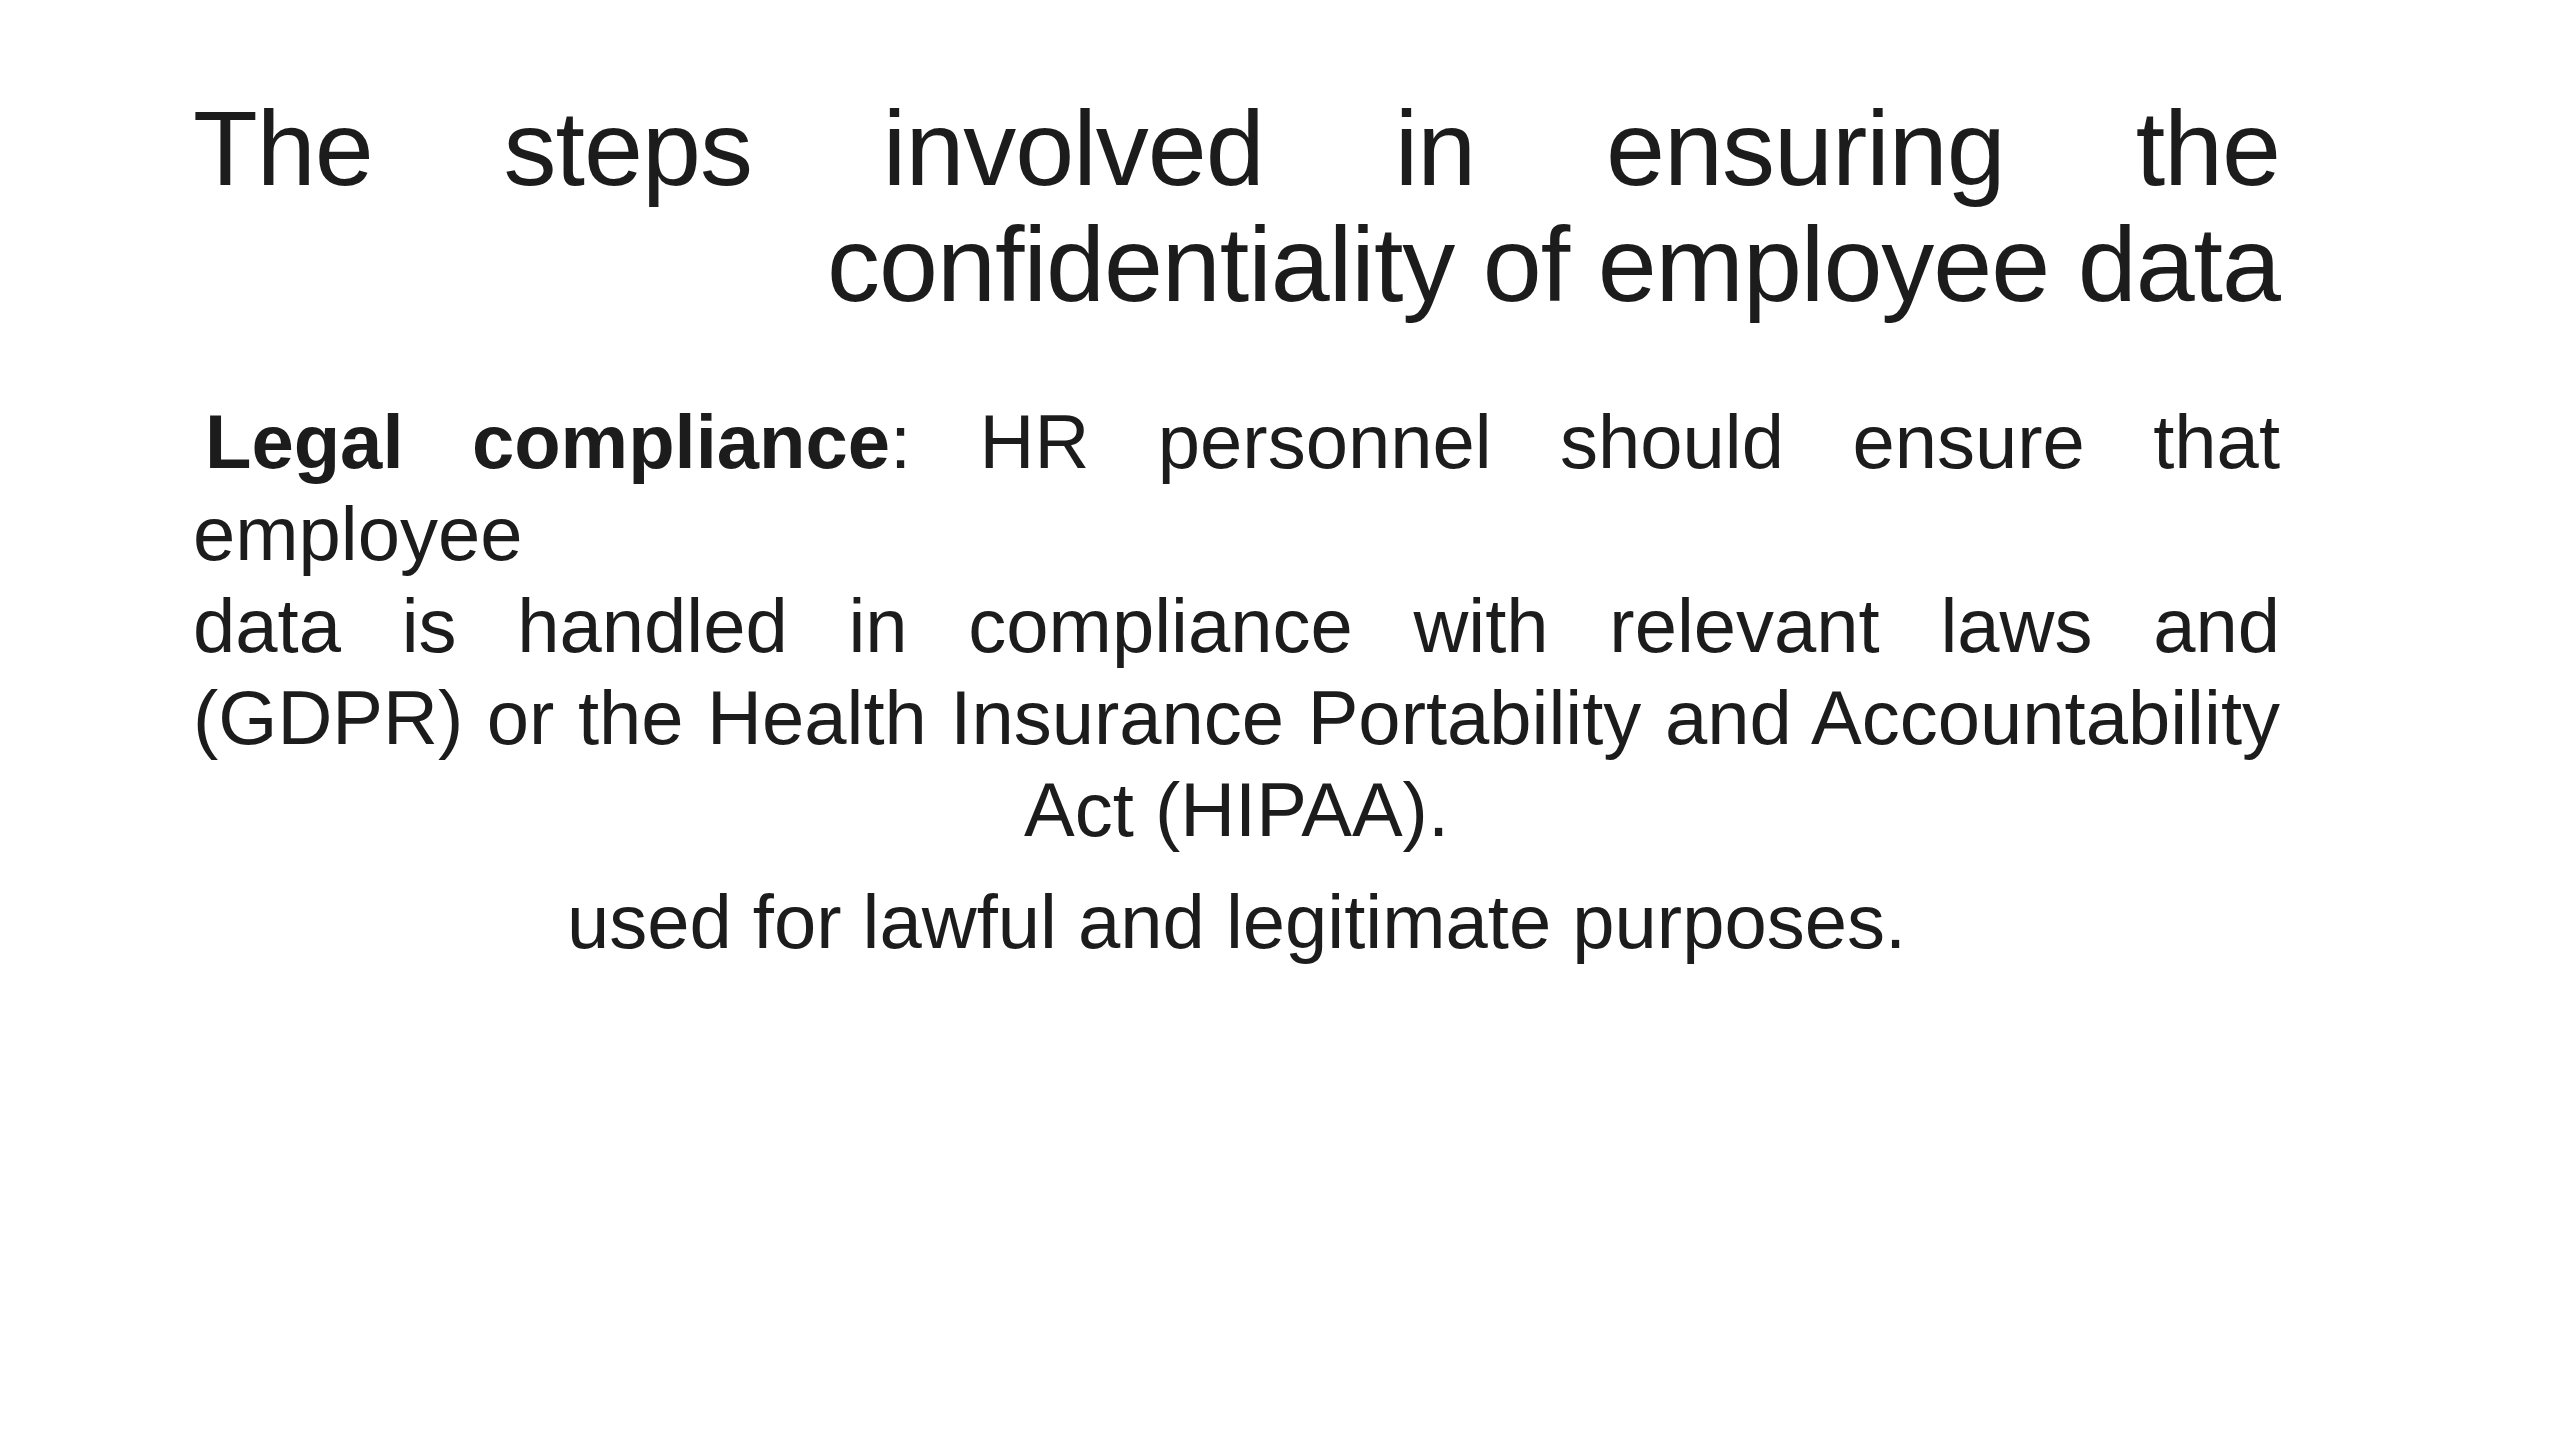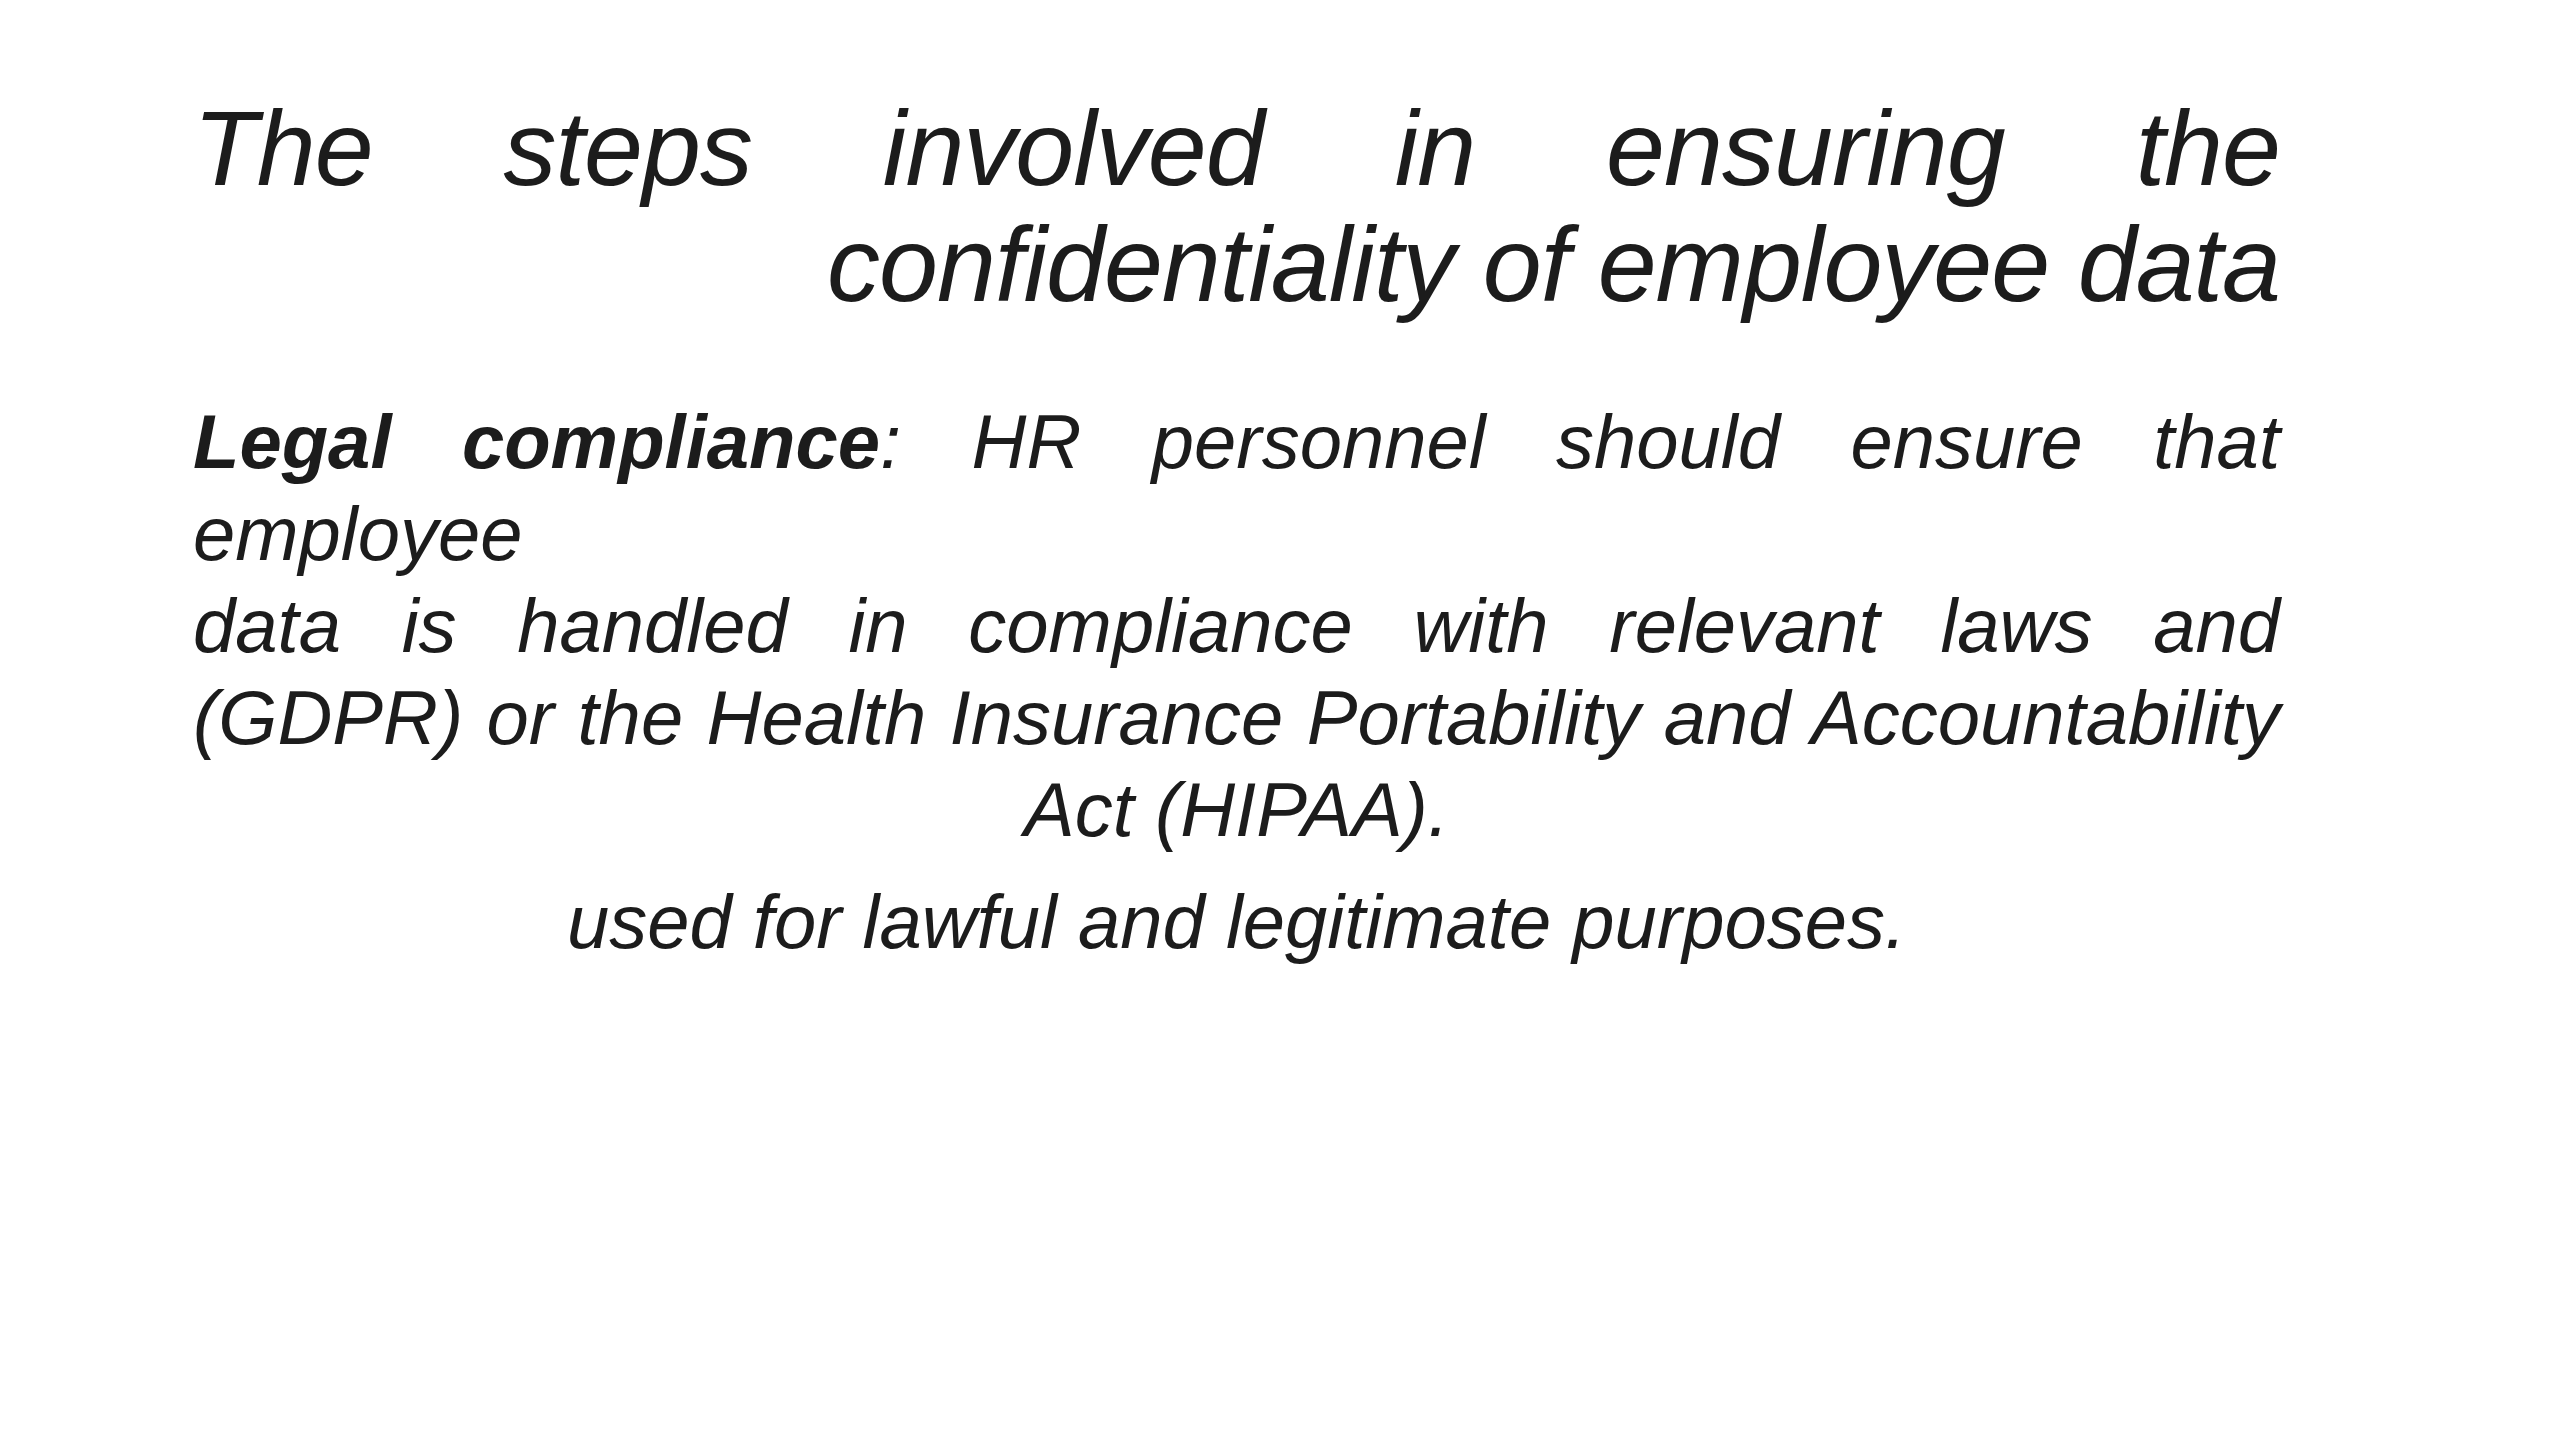--- a/index.html
+++ b/index.html
@@ -10,21 +10,20 @@
   .slide {
     position: relative;
     width: 2480px;
     height: 1440px;
     background: #ffffff;
     overflow: hidden;
     font-family: "Liberation Sans", sans-serif;
     color: #1c1c1c;
     box-sizing: border-box;
     padding: 0 200px 0 193px;
-    font-style: italic;
   }
   .title {
     margin: 90px 0 74px 0;
     font-size: 106px;
     font-weight: 400;
     line-height: 116px;
     letter-spacing: -1px;
   }
   .t-line {
     text-align: right;
@@ -40,20 +39,21 @@
   .b-line {
     text-align: center;
   }
   .just {
     text-align: justify;
     text-align-last: justify;
     text-justify: inter-word;
   }
   .bold {
     font-weight: 700;
+    margin-left: 12px;
   }
 </style>
 </head>
 <body>
 
 <div class="slide">
 
   <h1 class="title">
     <div class="t-line just">The steps involved in ensuring the</div>
     <div class="t-line">confidentiality of employee data</div>

